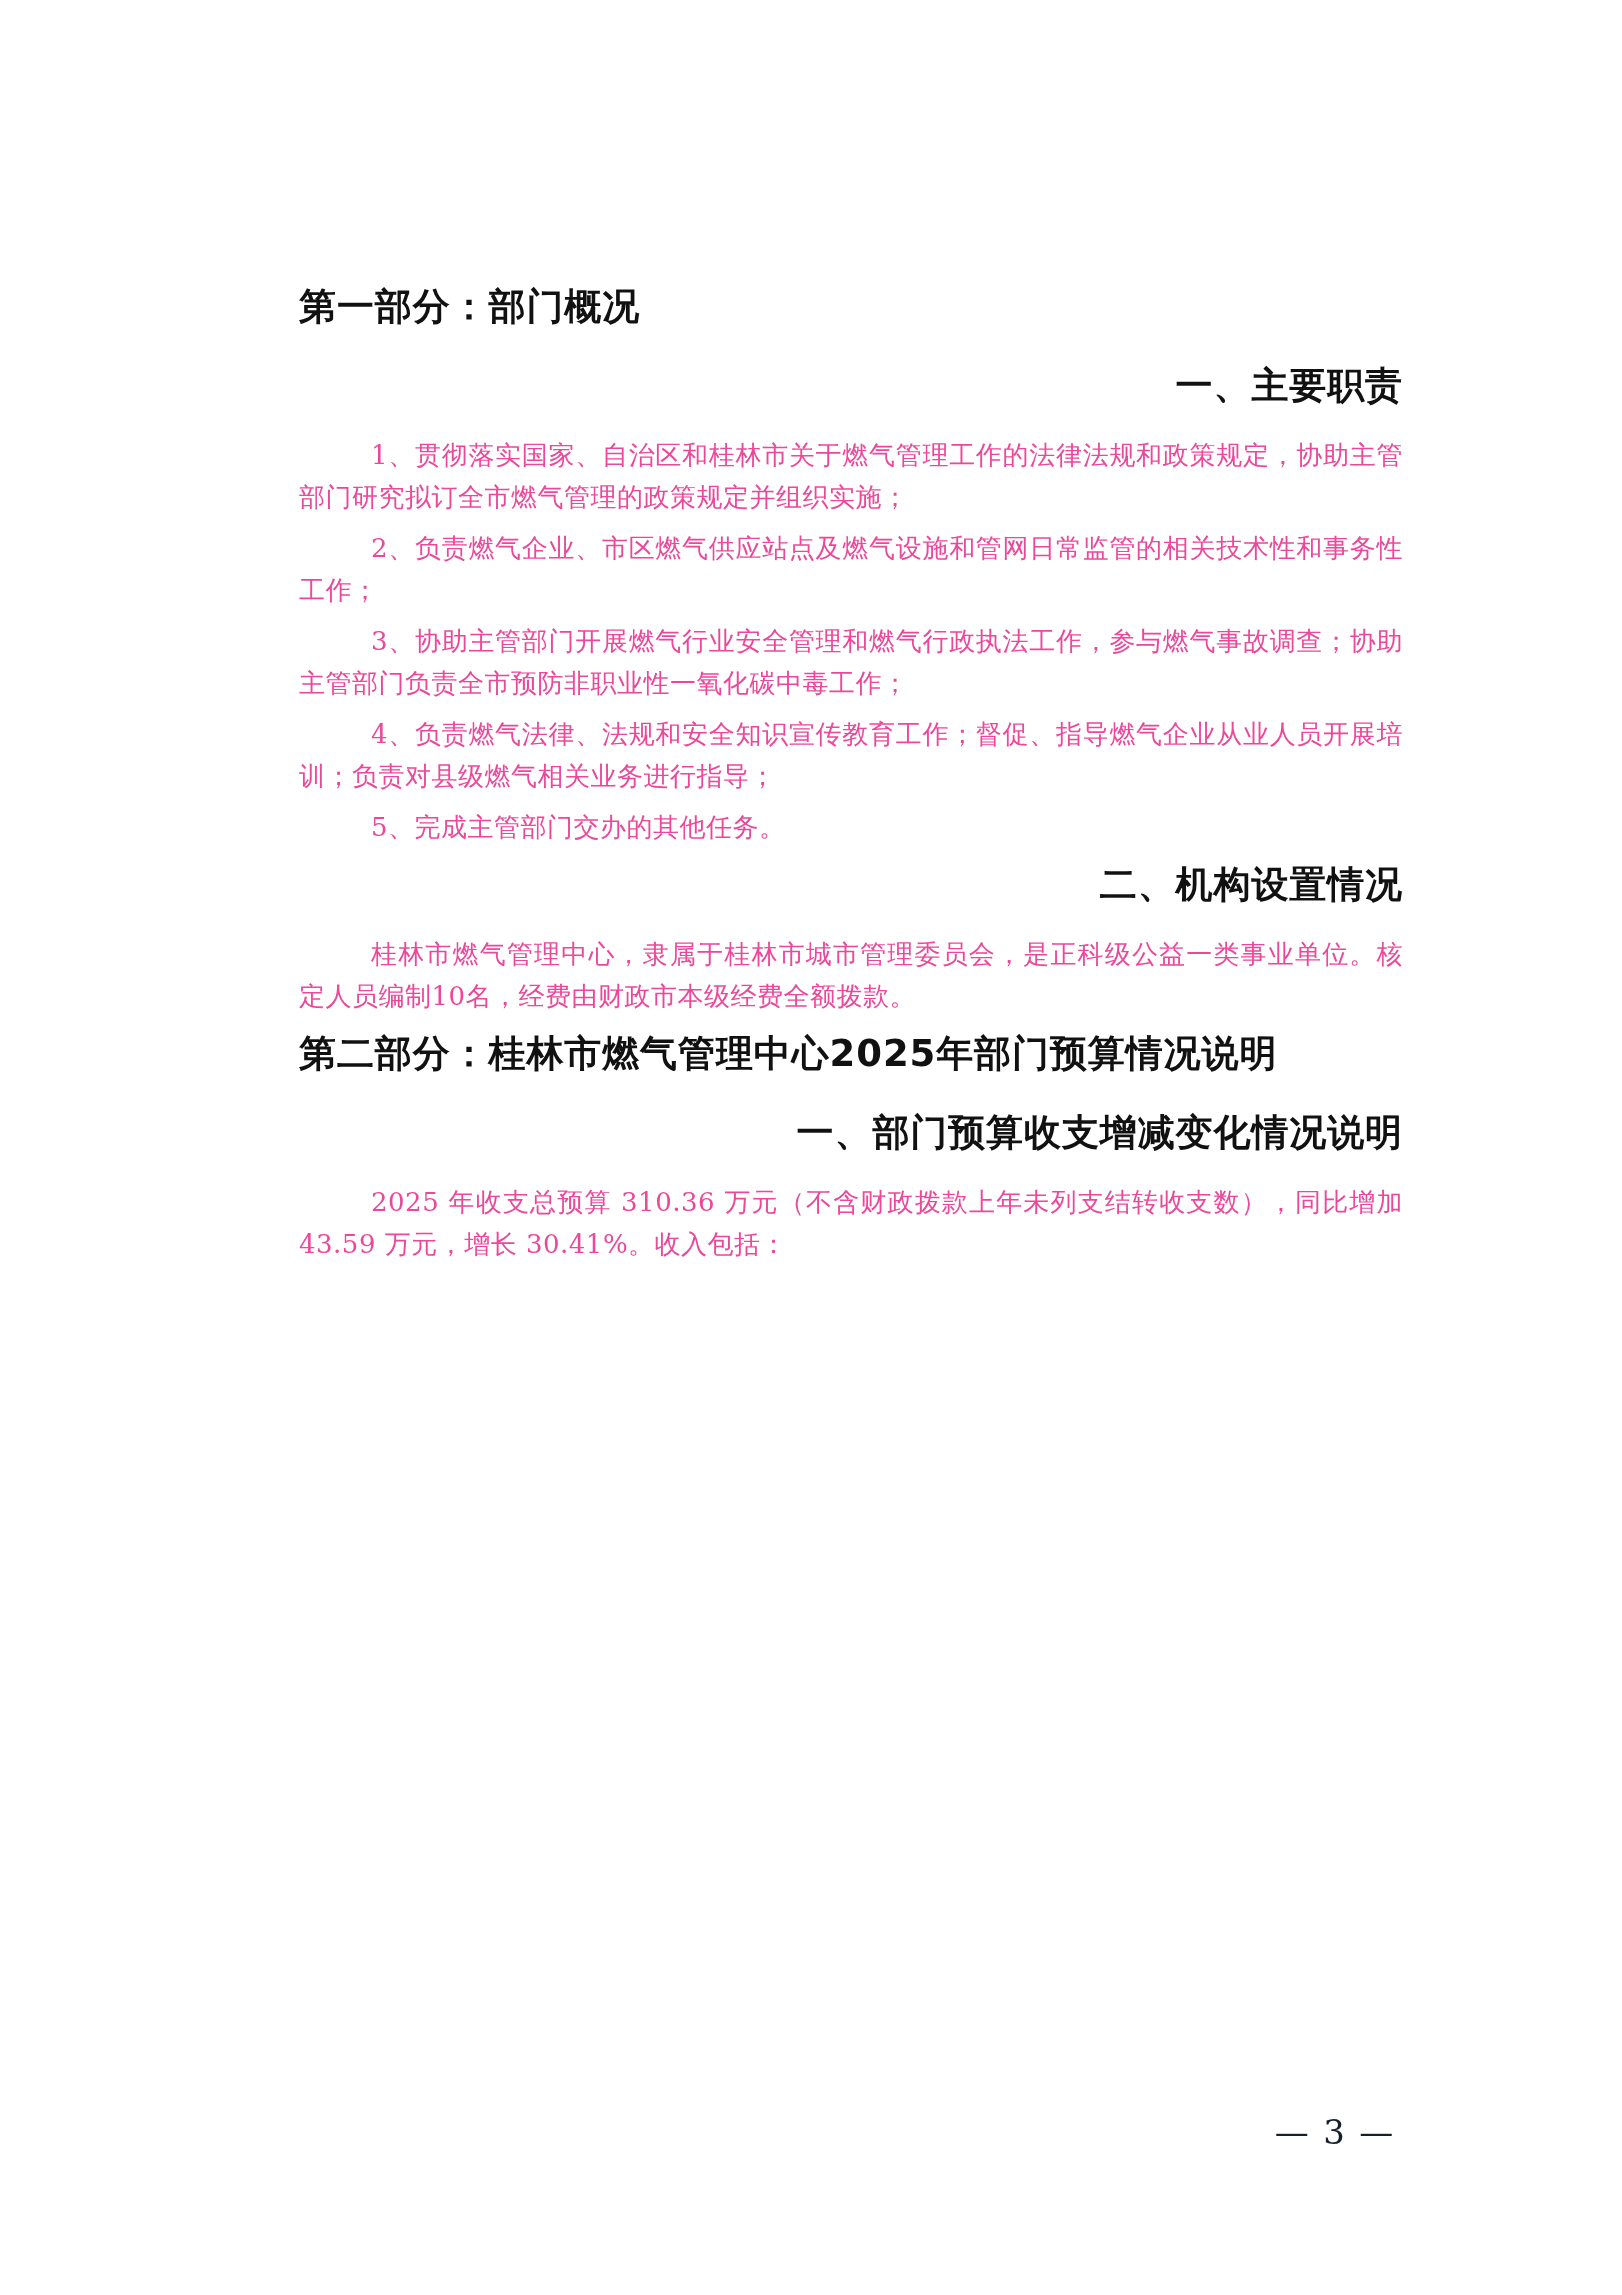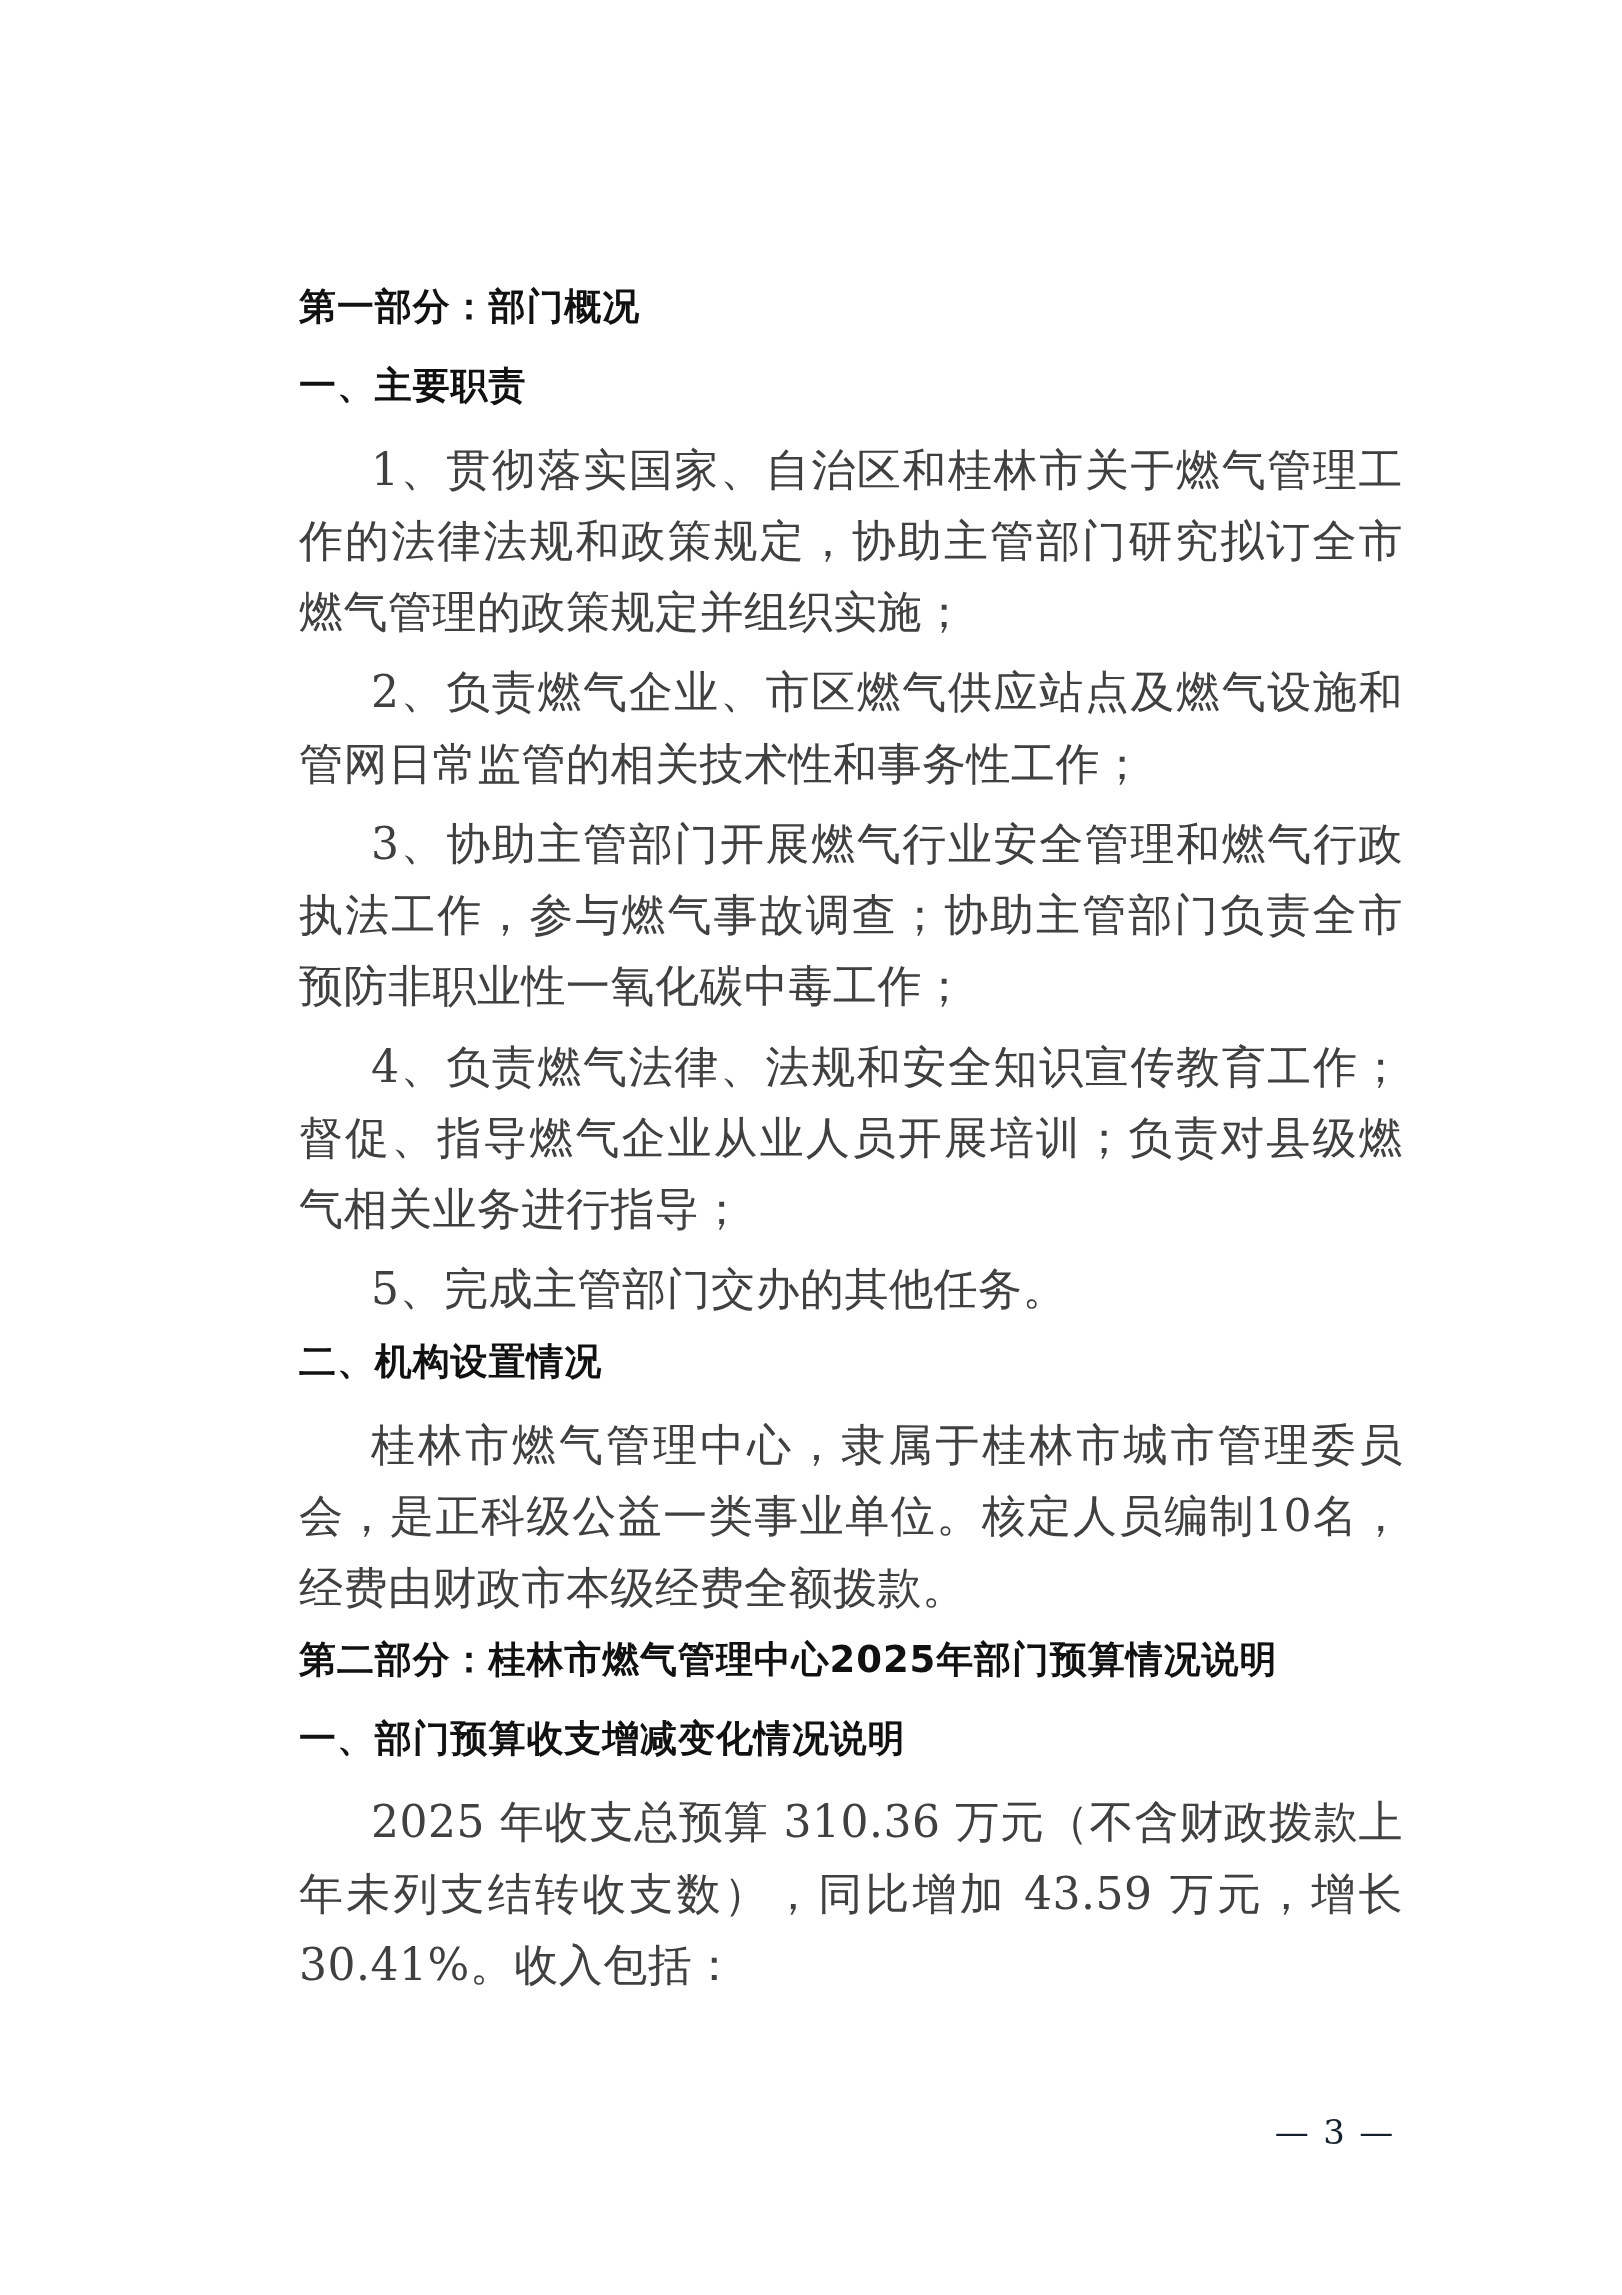--- a/index.html
+++ b/index.html
@@ -37,30 +37,31 @@
     color: #111;
   }
   h3.subheading {
     font-family: "DejaVu Sans", "Liberation Sans", sans-serif;
     font-weight: bold;
     font-size: 37px;
     line-height: 1.5;
     margin: 0 0 20px 0;
     letter-spacing: 0.9px;
     color: #111;
+    text-align: right;
   }
   p.para {
-    font-size: 44px;
+    font-size: 26px;
     line-height: 1.62;
     margin: 0 0 9px 0;
     text-indent: 72px;
     text-align: justify;
     text-justify: inter-ideograph;
     letter-spacing: 0.5px;
-    color: #404040;
+    color: #ec4899;
   }
   .page-number {
     position: absolute;
     right: 228px;
     bottom: 152px;
     font-size: 34px;
     font-family: "DejaVu Serif", "Liberation Serif", serif;
     color: #16202b;
     letter-spacing: 1.8px;
   }

